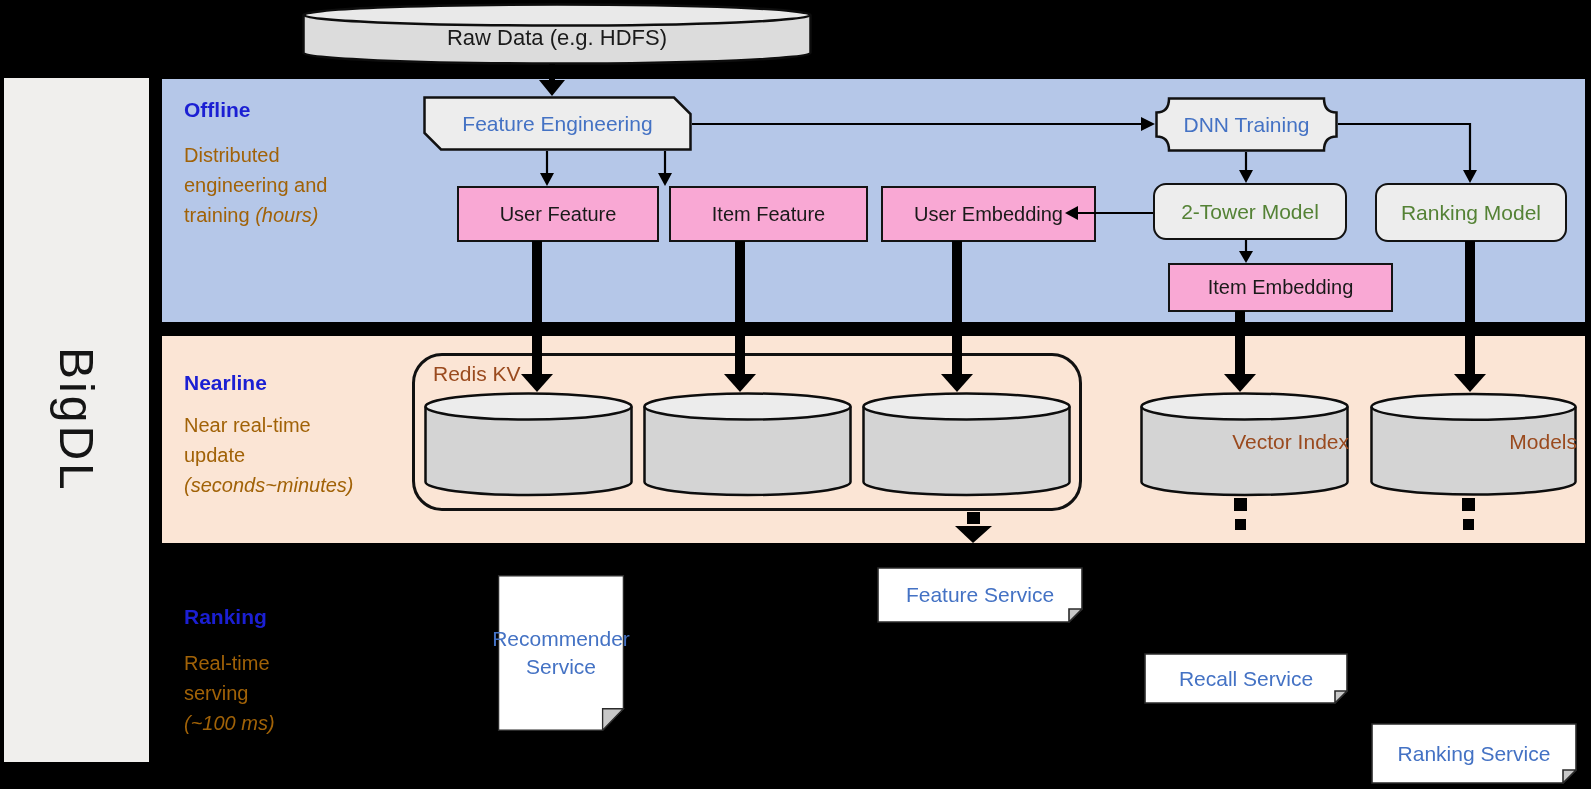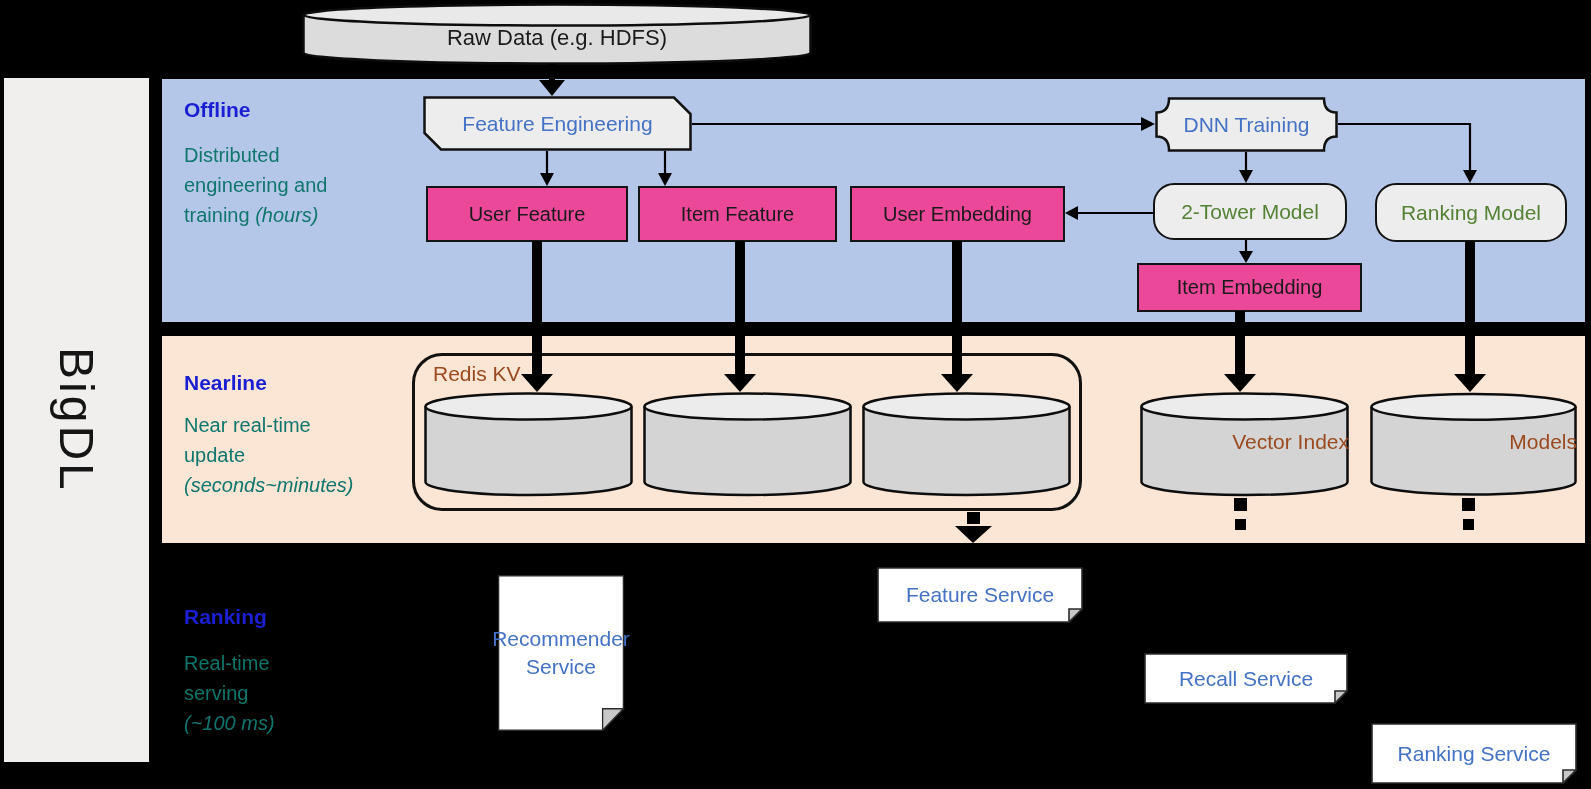--- a/index.html
+++ b/index.html
@@ -8,25 +8,25 @@
   .abs{position:absolute;box-sizing:border-box;}
   
   .band-offline{left:162px;top:79px;width:1423px;height:243px;background:#b5c7e8;}
   .band-nearline{left:162px;top:336px;width:1423px;height:207px;background:#fbe5d5;}
   
   .rail{left:4px;top:78px;width:145px;height:684px;background:#f0efed;
         display:flex;align-items:center;justify-content:center;}
   .rail-text{writing-mode:vertical-rl;font-size:48px;color:#151515;letter-spacing:3px;}
   
   .band-title{font-size:21px;font-weight:600;color:#1b1fd3;}
-  .band-desc{font-size:20px;line-height:30px;color:#0f766e;}
+  .band-desc{font-size:20px;line-height:30px;color:#a16207;}
   .it{font-style:italic;}
   
-  .graybox{background:#ec4899;border:2.5px solid #141414;}
-  .roundbox{background:#ededed;border:2.5px solid #121212;border-radius:21px;}
+  .graybox{background:#f9a8d4;border:2.5px solid #141414;margin-left:31px;}
+  .roundbox{background:#ededed;border:2.5px solid #121212;border-radius:13px;}
   .node-label{position:absolute;inset:0;display:flex;align-items:center;
               justify-content:center;text-align:center;}
   .t-dark{color:#1a1a1a;font-size:20px;}
   .t-blue{color:#4472c4;font-size:21px;}
   .t-green{color:#548235;font-size:21px;}
   .t-brown{color:#9a4a1e;font-size:21px;}
   .svgfill{position:absolute;inset:0;width:100%;height:100%;}
   
   .redis{left:412px;top:353px;width:670px;height:158px;border:3px solid #111;
          border-radius:30px;}

